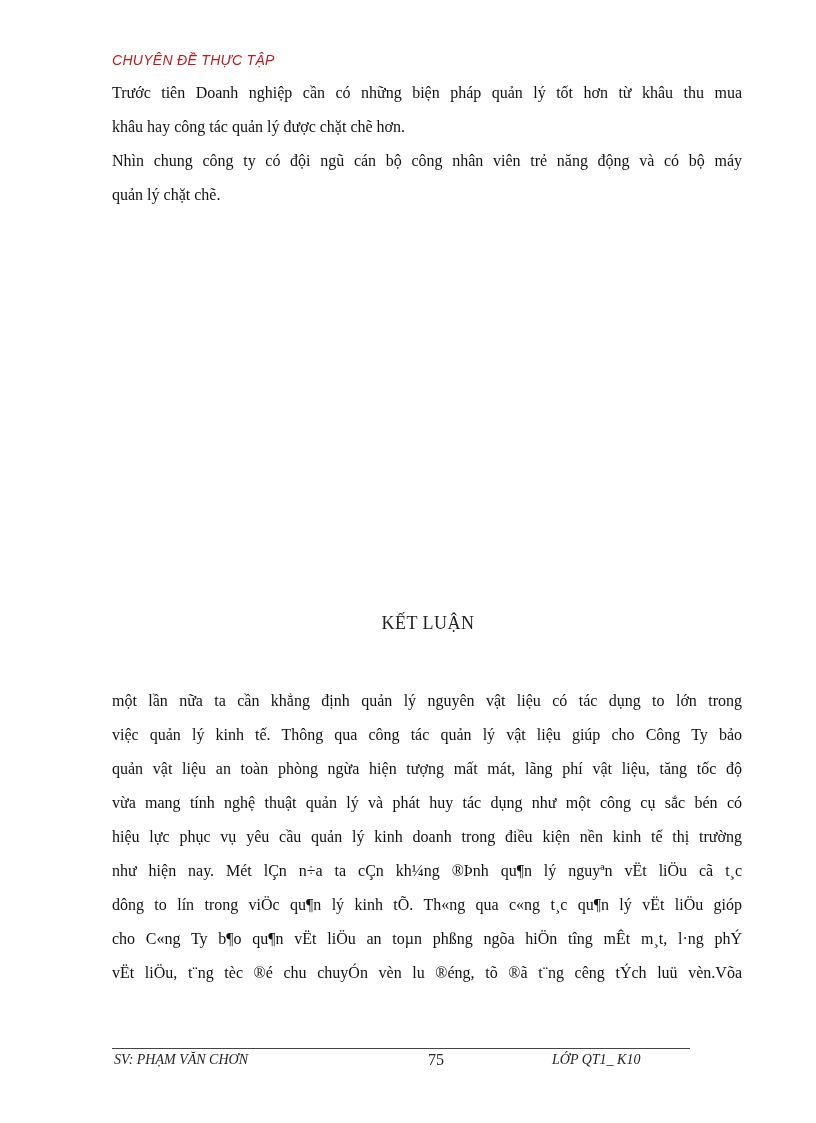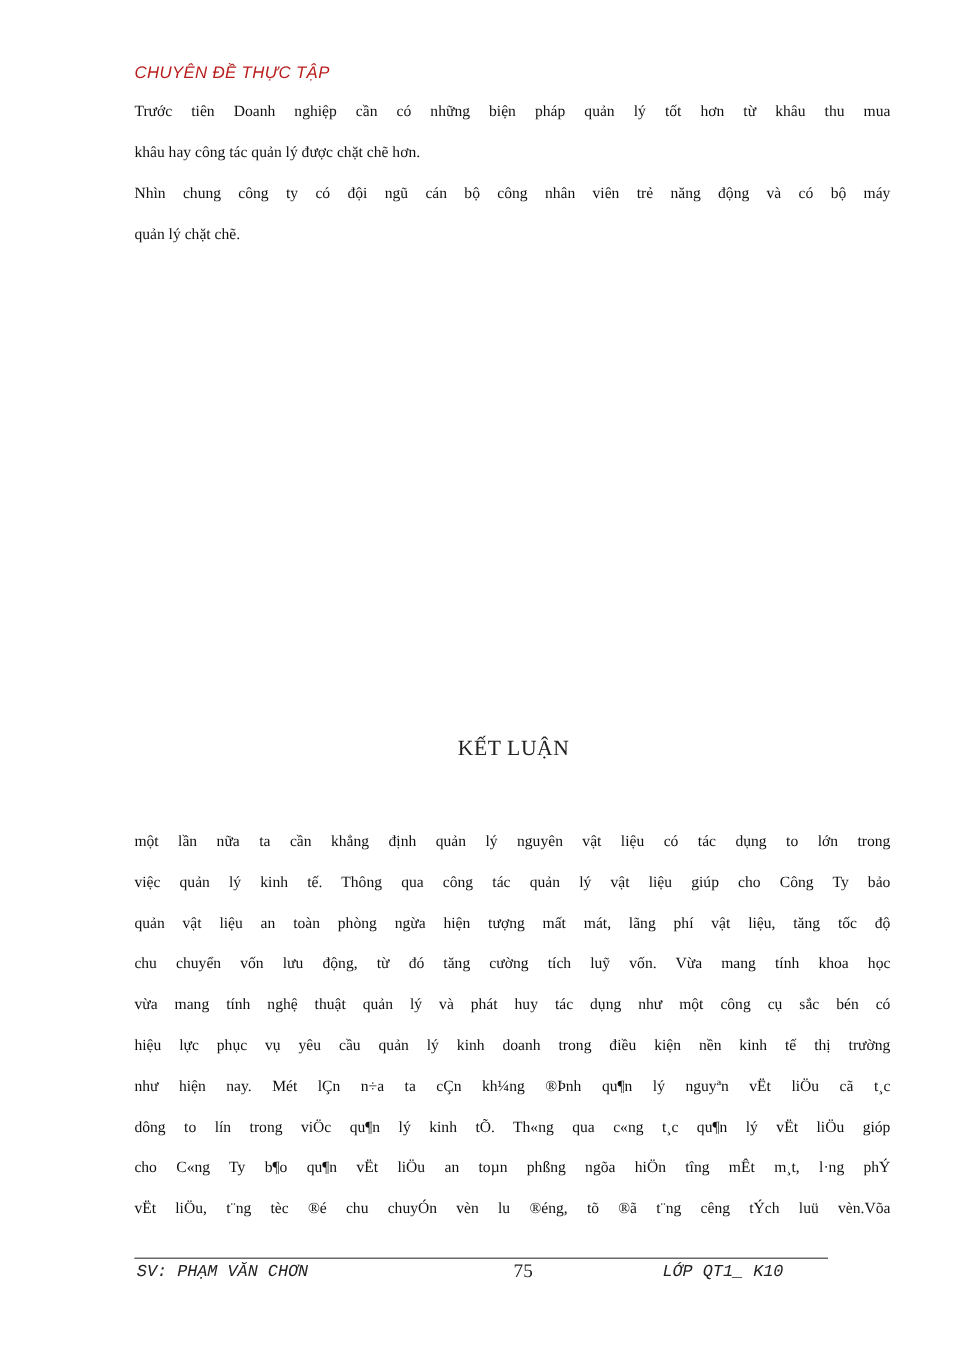--- a/index.html
+++ b/index.html
@@ -22,21 +22,21 @@
       font-family: Liberation Sans, sans-serif;
       font-style: italic;
       font-size: 14px;
       letter-spacing: 0.3px;
       color: #b91c1c;
     }
     .body-text {
       position: absolute;
       left: 112px;
       width: 630px;
-      font-size: 13px;
+      font-size: 16px;
       text-align: justify;
       text-align-last: left;
     }
     .line {
       display: block;
       white-space: nowrap;
       text-align: justify;
       text-align-last: justify;
       height: 34px;
       line-height: 34px;
@@ -68,21 +68,21 @@
       position: absolute;
       left: 112px;
       top: 1048px;
       width: 578px;
       height: 0;
       border-top: 1.5px solid #444;
     }
     .footer {
       position: absolute;
       top: 1052px;
-      font-family: Liberation Mono, monospace;
+      font-family: Liberation Serif, serif;
       font-style: italic;
       font-size: 14px;
       color: #222;
     }
     #footer-student { left: 114px; }
     #footer-page { left: 428px; font-style: normal; font-family: "Liberation Serif", serif; font-size: 16px; top: 1051px; }
     #footer-class { left: 552px; }
   </style>
 </head>
 <body>
@@ -95,21 +95,20 @@
   <span class="line">Nhìn chung công ty có đội ngũ  cán bộ công nhân viên trẻ năng động và có bộ máy</span>
   <span class="line last">quản lý  chặt chẽ.</span>
 </div>
 
 <div id="conclusion-title">KẾT LUẬN</div>
 
 <div class="body-text" id="conclusion">
   <span class="line"> một lần nữa ta cần khẳng định quản lý nguyên vật liệu có tác dụng to lớn trong</span>
   <span class="line">việc quản lý kinh tế. Thông qua công tác quản lý vật liệu giúp cho Công Ty bảo</span>
   <span class="line">quản vật liệu  an toàn phòng ngừa hiện tượng mất mát, lãng phí vật liệu,  tăng tốc độ</span>
-  <span class="line">chu chuyển vốn lưu động, từ đó tăng cường tích luỹ vốn. Vừa mang tính khoa học</span>
   <span class="line">vừa mang tính nghệ thuật quản lý và phát huy tác dụng như một công cụ sắc bén có</span>
   <span class="line">hiệu lực phục vụ yêu cầu quản lý kinh doanh trong điều kiện nền kinh tế thị trường</span>
   <span class="line">như hiện nay.        Mét lÇn n÷a ta cÇn kh¼ng ®Þnh qu¶n lý nguyªn vËt liÖu cã t¸c</span>
   <span class="line">dông to lín trong viÖc qu¶n lý kinh tÕ. Th«ng qua c«ng t¸c qu¶n lý vËt liÖu gióp</span>
   <span class="line">cho C«ng Ty b¶o qu¶n vËt liÖu an toµn phßng ngõa hiÖn t­îng  mÊt m¸t, l·ng phÝ</span>
   <span class="line">vËt liÖu,  t¨ng tèc ®é chu chuyÓn vèn l­u  ®éng, tõ ®ã t¨ng c­êng  tÝch luü vèn.Võa</span>
 </div>
 
 <div class="footer-rule"></div>
 <div class="footer" id="footer-student">SV: PHẠM VĂN CHƠN</div>

